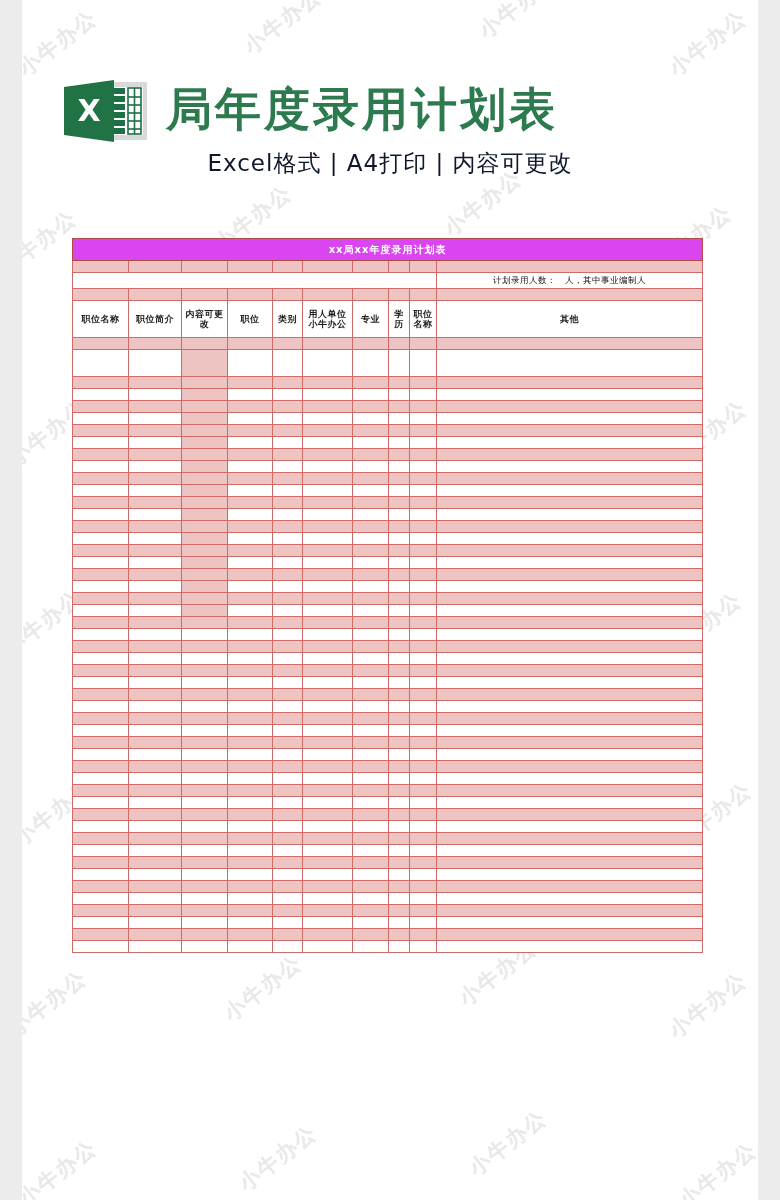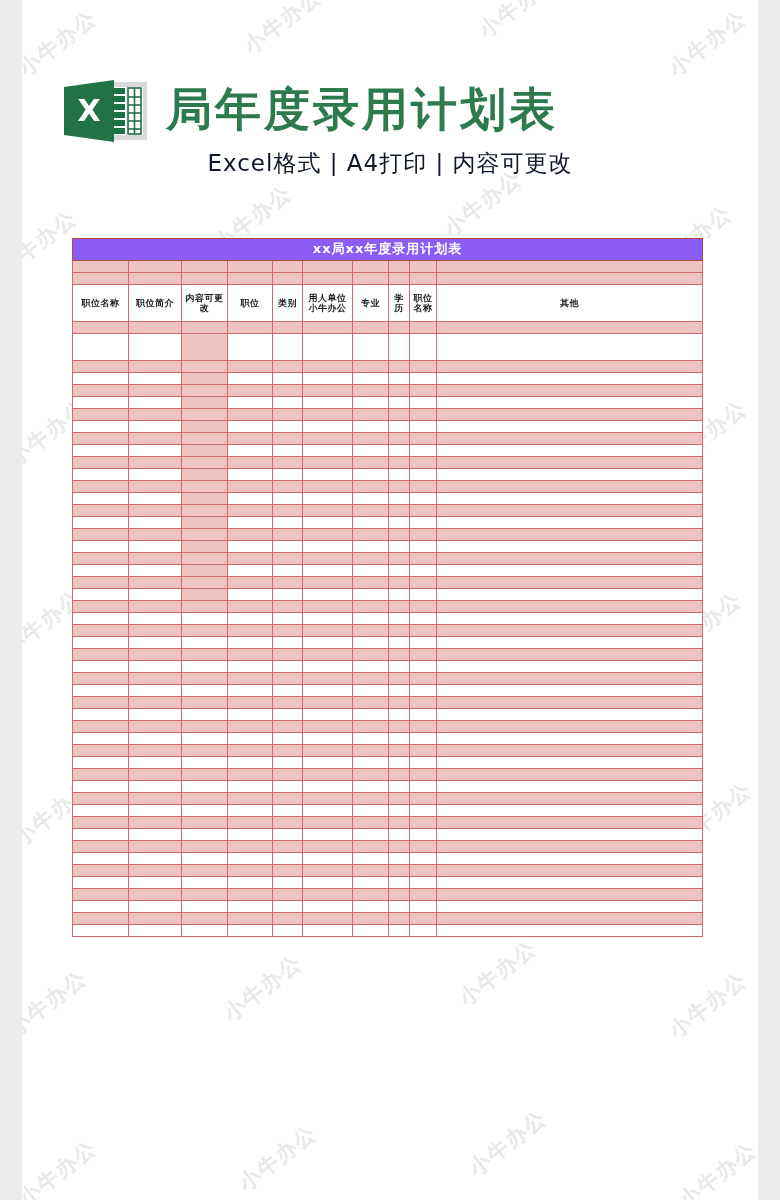--- a/index.html
+++ b/index.html
@@ -104,24 +104,24 @@
     padding: 0;
     font-size: 8.5px;
     color: #1c1c1c;
     text-align: center;
     vertical-align: middle;
     line-height: 1.15;
     overflow: hidden;
   }
   
   tr.title-row td {
-    background: #8b5cf6;
+    background: #d946ef;
     color: #ffffff;
     font-weight: 700;
-    font-size: 13px;
+    font-size: 10px;
     height: 21px;
     letter-spacing: 1px;
     border-color: #b04a47;
   }
   
   tr.spacer td {
     background: #eec4c3;
     height: 11px;
   }
   
@@ -245,20 +245,24 @@
           <td></td>
           <td></td>
           <td></td>
           <td></td>
           <td></td>
           <td></td>
           <td></td>
           <td></td>
         </tr>
 
+        <tr class="plan-row">
+          <td colspan="9"></td>
+          <td class="plan-text">计划录用人数：　人，其中事业编制人</td>
+        </tr>
 
         <tr class="spacer">
           <td></td>
           <td></td>
           <td></td>
           <td></td>
           <td></td>
           <td></td>
           <td></td>
           <td></td>

